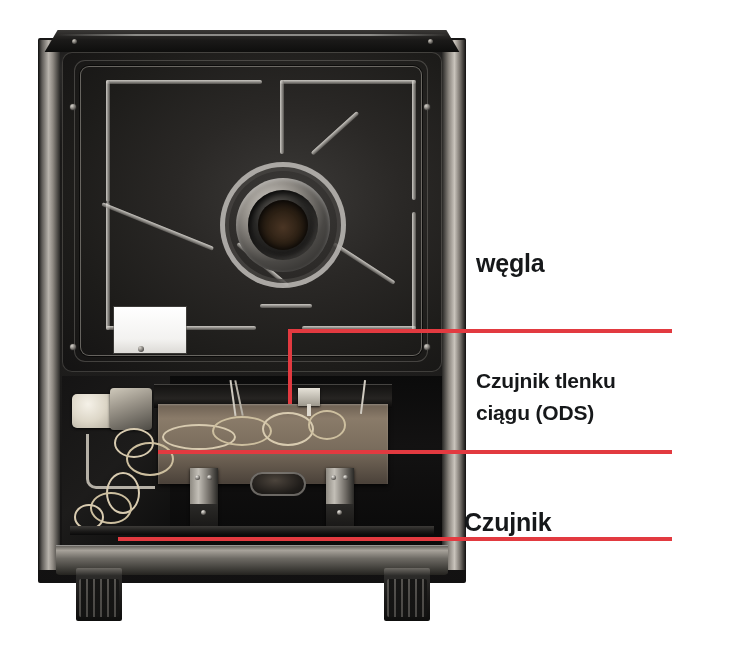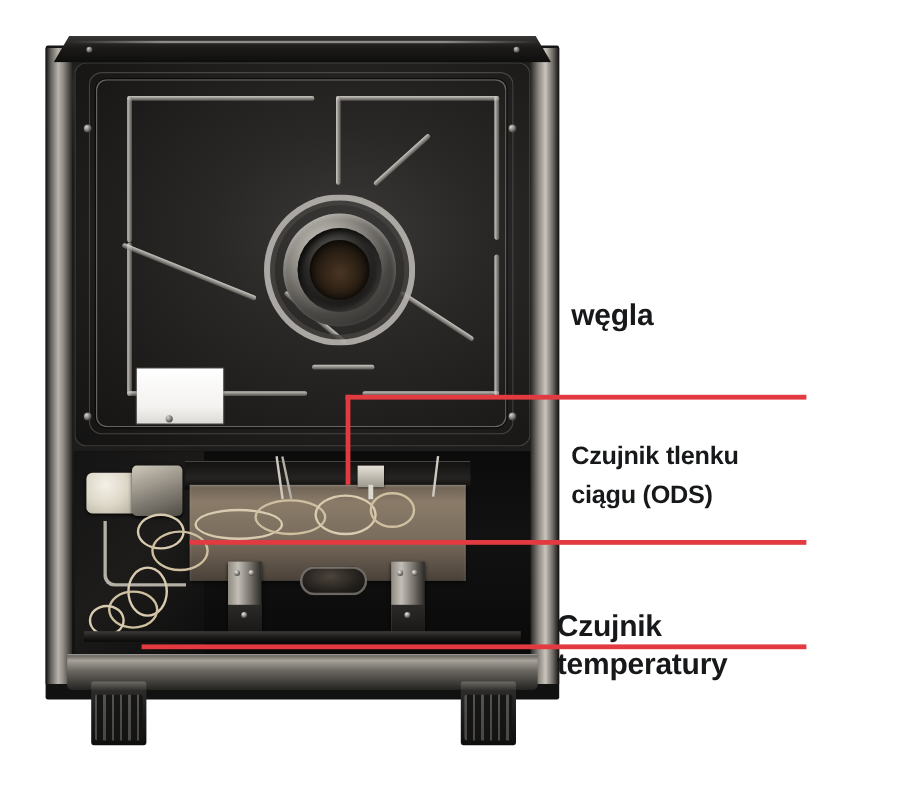--- a/index.html
+++ b/index.html
@@ -321,16 +321,15 @@
 
   <div class="leader leader-h" style="left: 158px; top: 450px; width: 514px; background: rgb(226, 58, 64);"></div>
   <div class="callout" id="callout-2" style="color: rgb(22, 24, 26);">
     <span class="ln">Czujnik tlenku</span>
     <span class="ln">ciągu (ODS)</span>
   </div>
 
   <div class="leader leader-h" style="left: 118px; top: 537px; width: 554px; background: rgb(226, 58, 64);"></div>
   <div class="callout" id="callout-3" style="color: rgb(22, 24, 26);">
     <span class="ln">Czujnik</span>
-    <span class="ln">temperatury</span>
   </div>
 
 </div>
 
 </body></html>

